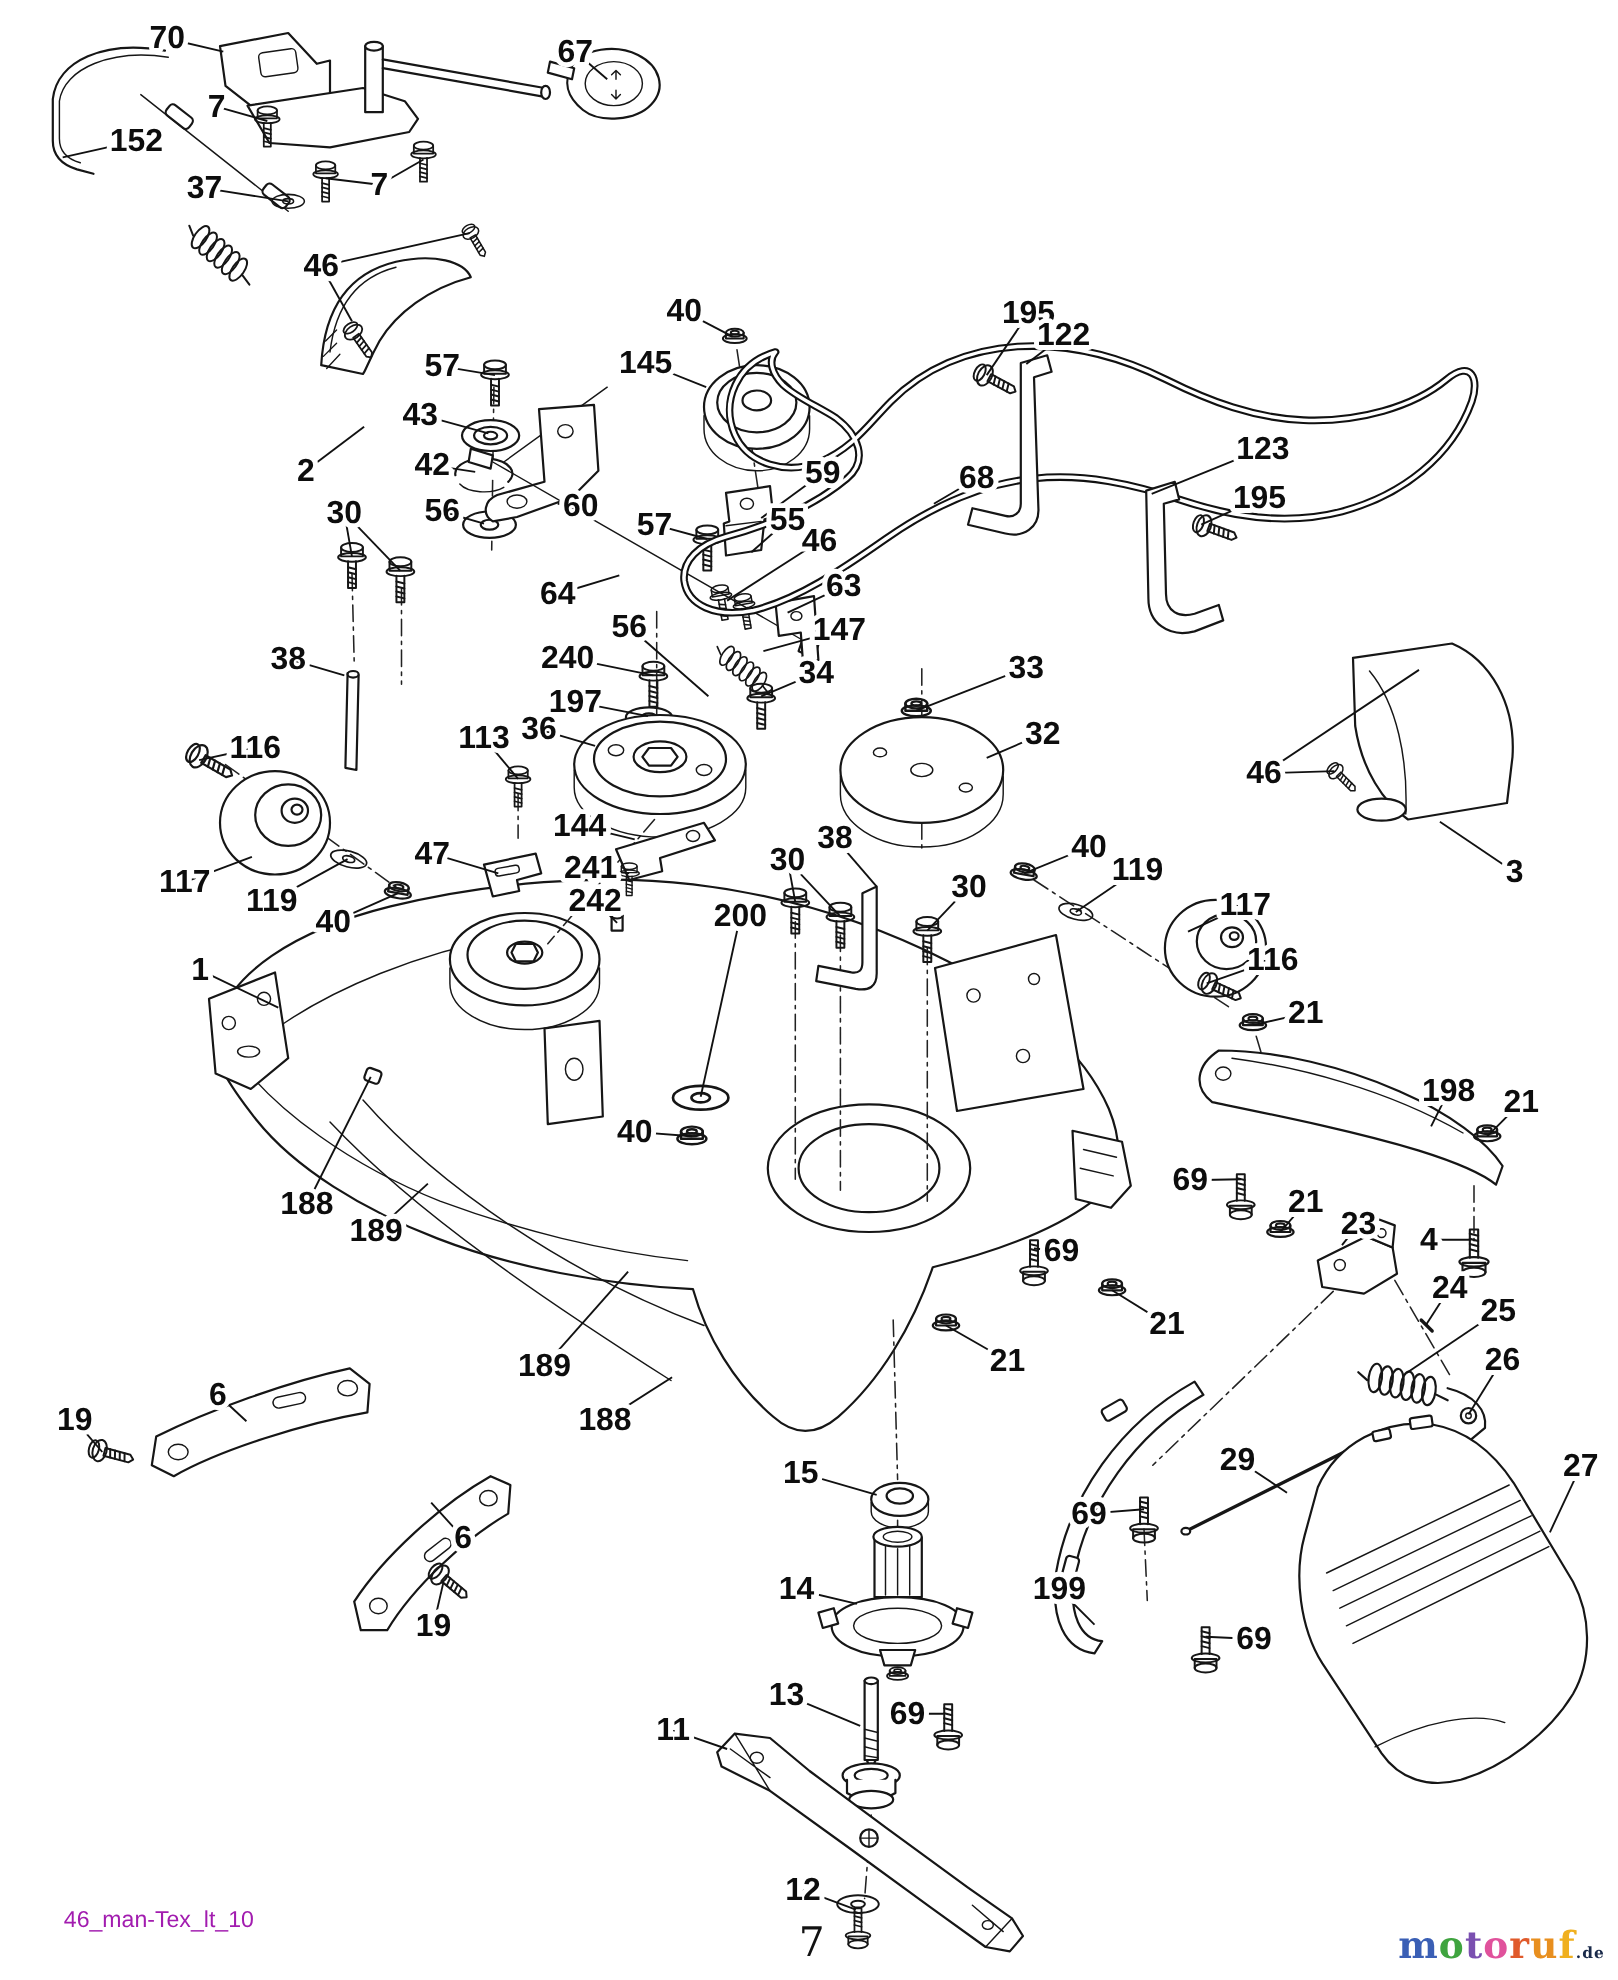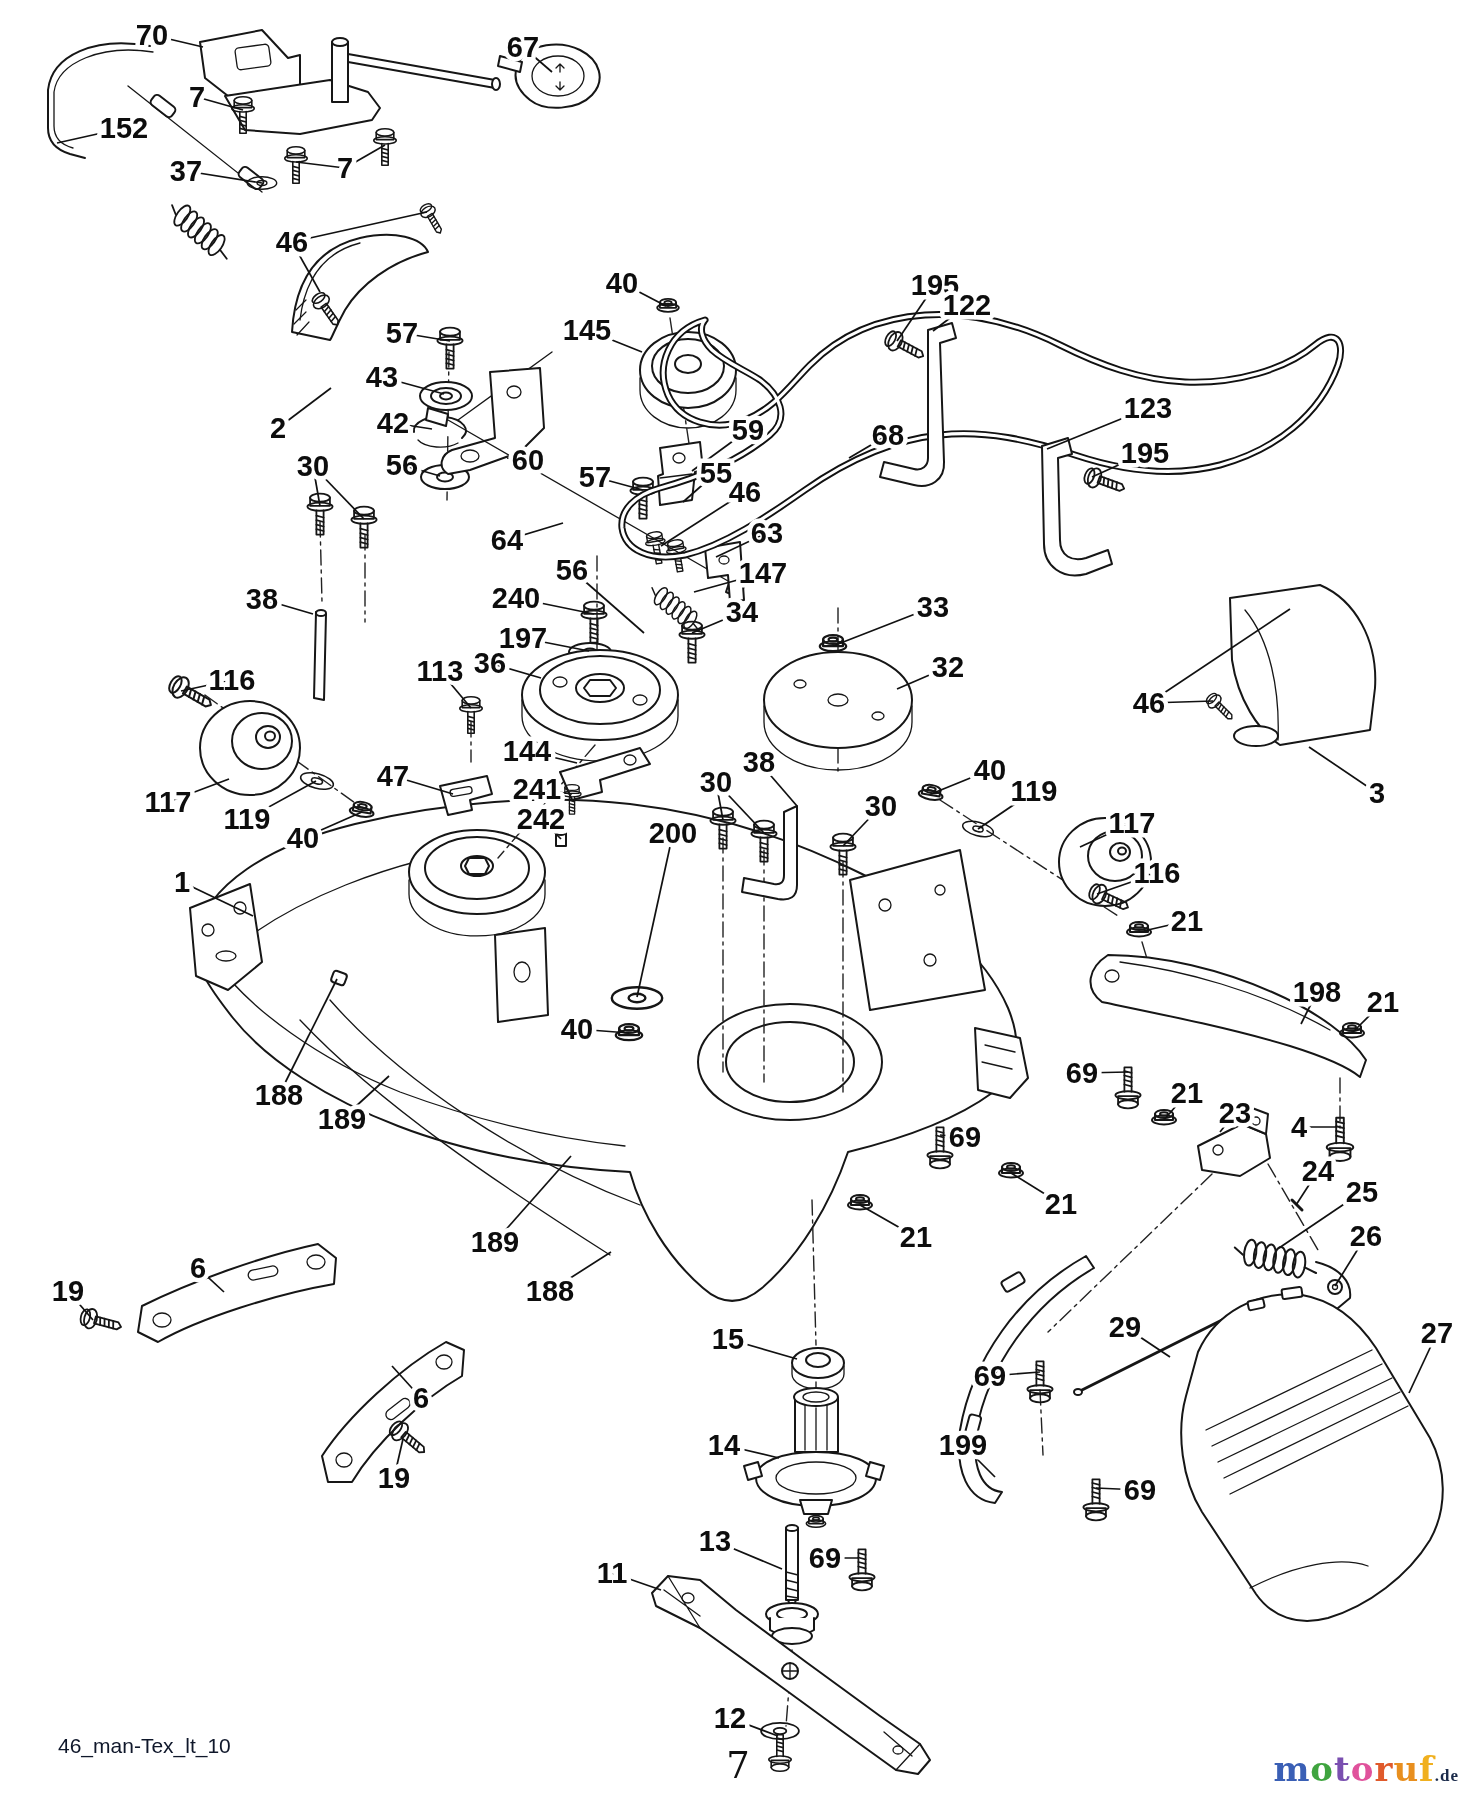--- a/index.html
+++ b/index.html
@@ -15,26 +15,26 @@
   .belt{stroke:#111;stroke-width:7;fill:none;}
   .belt-i{stroke:#fff;stroke-width:3.2;fill:none;}
   .dash{stroke:#222;stroke-width:1.4;fill:none;stroke-dasharray:15 5 3 5;}
   .hatch{stroke:#161616;stroke-width:1.2;}
   
   .co-line{stroke:#111;stroke-width:1.7;}
   .co-text{font:700 29px "Liberation Sans",sans-serif;fill:#0d0d0d;
            text-anchor:middle;dominant-baseline:central;
            paint-order:stroke;stroke:#fff;stroke-width:9px;stroke-linejoin:round;}
   
-  .doc-code{position:absolute;left:58px;top:1734px;font:400 21px "Liberation Sans",sans-serif;color:#0f172a;}
+  .doc-code{position:absolute;left:58px;top:1734px;font:400 21px "Liberation Sans",sans-serif;color:#a21caf;}
   .page-num{position:absolute;left:700px;top:1744px;width:76px;text-align:center;
             font:400 37px "DejaVu Serif",serif;color:#111;}
   .watermark{position:absolute;right:12px;top:1752px;font:700 34px "DejaVu Serif",serif;
              letter-spacing:1px;line-height:1;}
-  .watermark .wm-tld{font-size:17px;font-weight:700;font-family:Liberation Serif, serif;}
+  .watermark .wm-tld{font-size:14px;font-weight:700;}
 </style>
 </head>
 <body>
 
 <div class="page">
 
 <svg id="diagram" width="1471" height="1800" viewBox="0 0 1471 1800">
   <defs>
     <g id="bolt-v">
       <ellipse class="w" cx="0" cy="-7" rx="11" ry="4.5"></ellipse>

